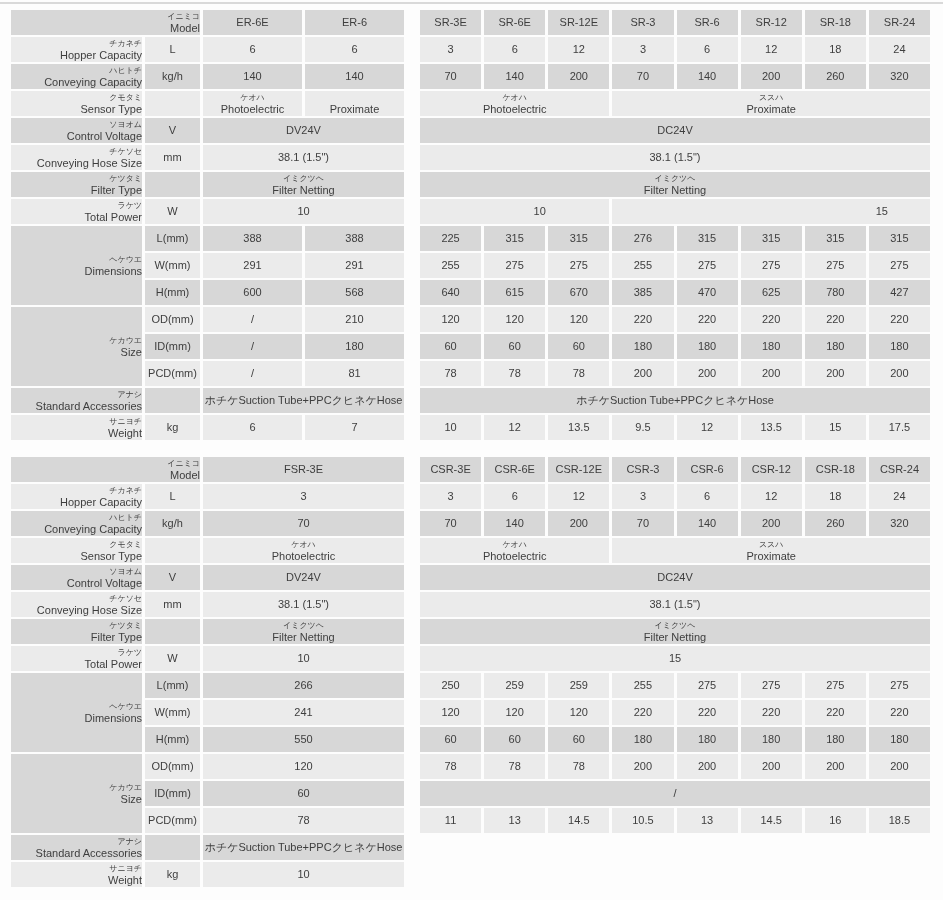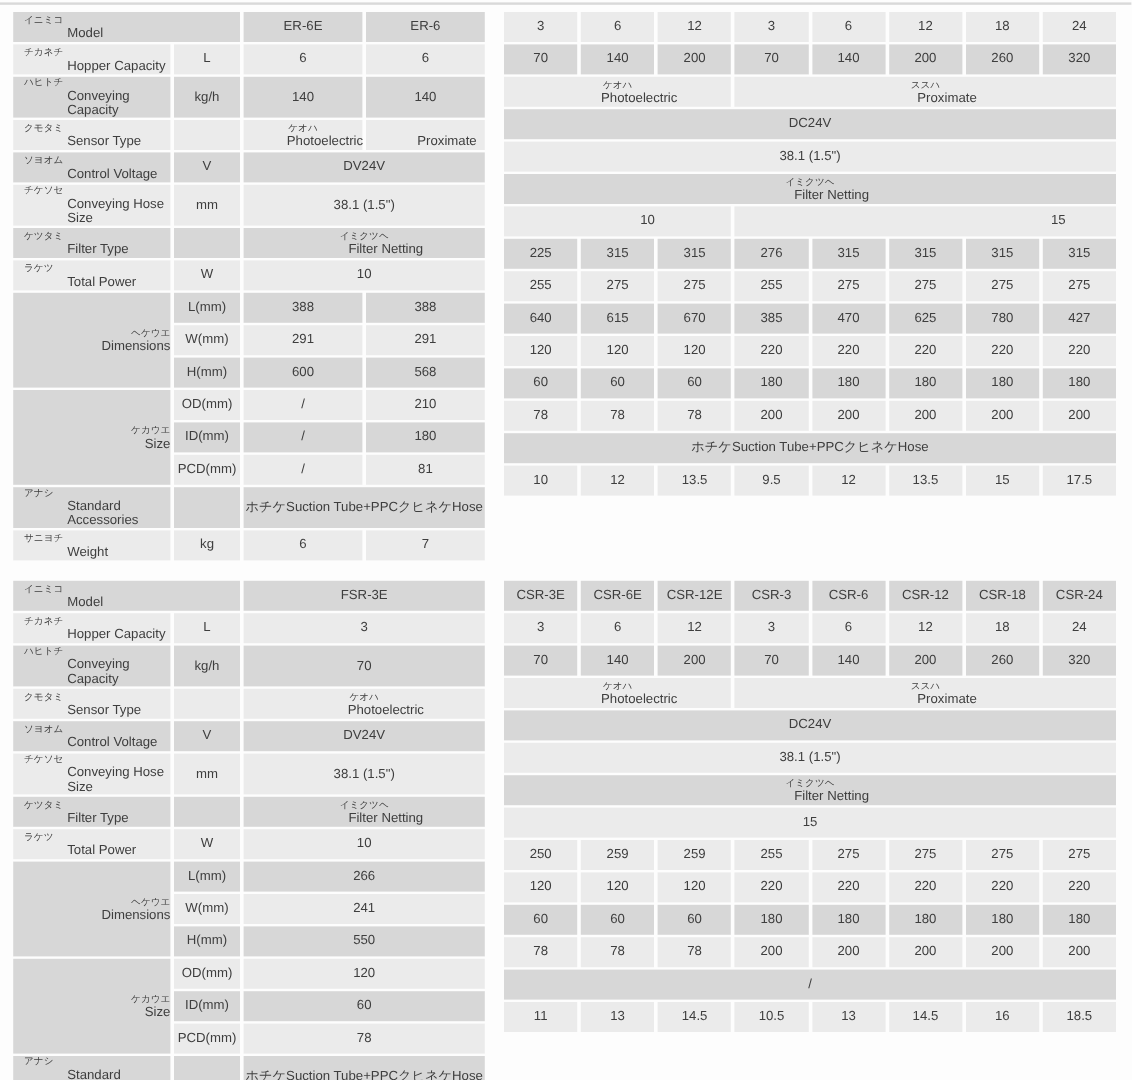--- a/index.html
+++ b/index.html
@@ -15,24 +15,24 @@
   table{border-collapse:separate;border-spacing:3px 2px;table-layout:fixed;}
   .tbl-left{width:399px;}
   .tbl-right{width:516px;margin-left:10px;}
   td{
     height:25px;padding:0;margin:0;
     text-align:center;vertical-align:middle;
     font-size:11px;line-height:13px;color:#3e3e3e;
   }
   .dark{background:#d7d7d7;}
   .light{background:#ebebeb;}
-  .label-cell{text-align:left;padding-left:9px;}
+  .label-cell{text-align:right;padding-left:9px;}
   .group-label{text-align:right;padding-left:9px;}
   .kana{display:block;font-size:8px;line-height:10px;min-height:10px;}
-  .en{display:block;font-size:11px;line-height:12px;margin-left:36px;}
+  .en{display:block;font-size:11px;line-height:12px;}
   .unit-cell{font-size:11px;}
   .value-cell{font-size:11px;}
   
   .pshift-a{text-indent:50px;}
   .pshift-b{text-align:right;padding-right:42px;}
 </style>
 </head>
 <body>
 
 <div class="topline"></div>
@@ -186,20 +186,30 @@
           <col>
           <col>
           <col>
           <col>
           <col>
           <col>
           <col>
         </colgroup>
         <tbody>
           <tr>
+            <td class="dark value-cell">SR-3E</td>
+            <td class="dark value-cell">SR-6E</td>
+            <td class="dark value-cell">SR-12E</td>
+            <td class="dark value-cell">SR-3</td>
+            <td class="dark value-cell">SR-6</td>
+            <td class="dark value-cell">SR-12</td>
+            <td class="dark value-cell">SR-18</td>
+            <td class="dark value-cell">SR-24</td>
+          </tr>
+          <tr>
             <td class="light value-cell">3</td>
             <td class="light value-cell">6</td>
             <td class="light value-cell">12</td>
             <td class="light value-cell">3</td>
             <td class="light value-cell">6</td>
             <td class="light value-cell">12</td>
             <td class="light value-cell">18</td>
             <td class="light value-cell">24</td>
           </tr>
           <tr>

